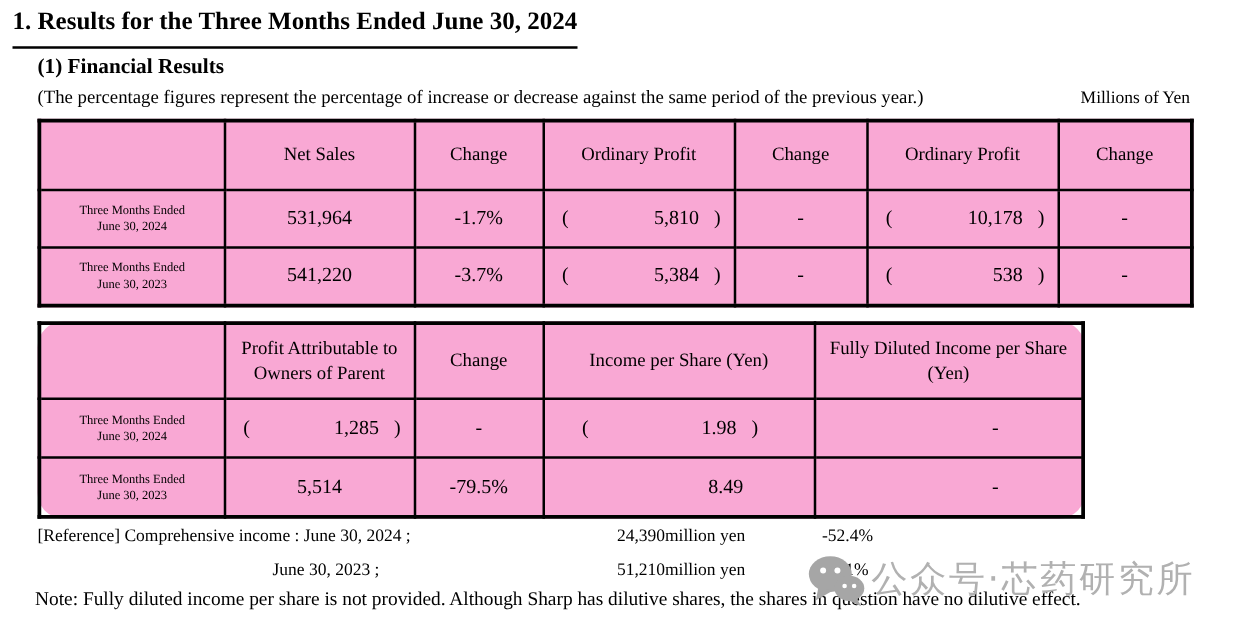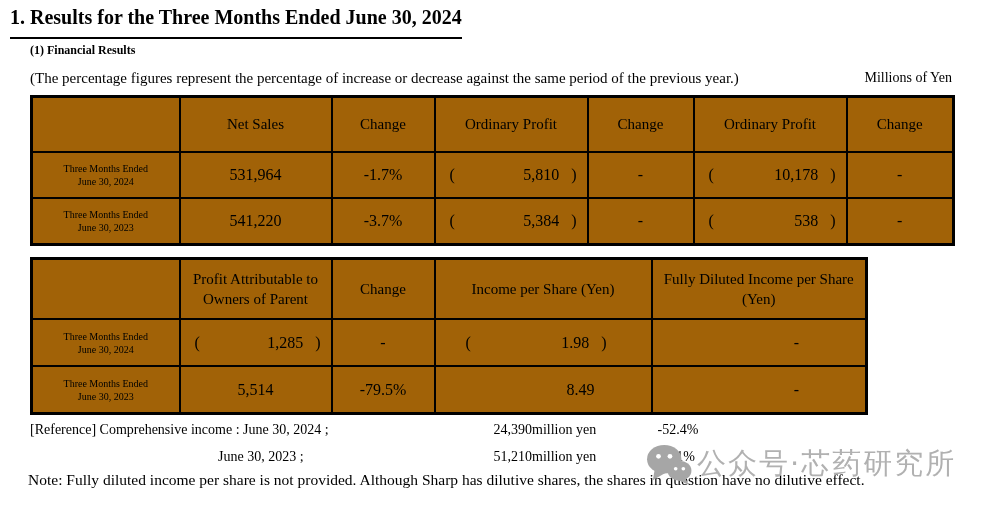--- a/index.html
+++ b/index.html
@@ -9,34 +9,34 @@
     font-family:"Liberation Serif", serif;
   }
   .page-title{
     position:absolute;left:10px;top:6px;
     font-size:20px;font-weight:bold;
     border-bottom:2.5px solid #000;padding-bottom:8px;
     white-space:nowrap;
   }
   .section-title{
     position:absolute;left:30px;top:43px;
-    font-size:12px;font-weight:bold;white-space:nowrap;
+    font-size:17px;font-weight:bold;white-space:nowrap;
   }
   .note-row{
     position:absolute;left:30px;top:70px;width:922px;
-    display:flex;justify-content:space-between;align-items:flex-start;
+    display:flex;justify-content:space-between;align-items:center;
   }
   .pct-note{font-size:15px;white-space:nowrap;}
   .unit-label{font-size:14px;white-space:nowrap;}
 
-  table{border-collapse:collapse;table-layout:fixed;position:absolute;left:30px;background:#a16207;}
+  table{border-collapse:collapse;table-layout:fixed;position:absolute;left:30px;background:#f9a8d4;}
   table{border:3px solid #000;}
   td{border:2px solid #000;vertical-align:middle;padding:0;font-size:15px;overflow:hidden;}
   .t1{top:95px;width:922px;}
-  .t2{top:257px;width:835px;}
+  .t2{top:257px;width:835px;border-radius:21px;}
   tr.hrow1 td{height:53px;text-align:center;}
   tr.hrow2 td{height:58px;text-align:center;line-height:1.35;}
   tr.drow1 td{height:44px;}
   tr.drow2 td{height:45px;}
   td.lbl{text-align:center;line-height:1.3;font-size:10px;}
   td.val{font-size:16px;}
   .center{text-align:center;}
   .paren{display:flex;justify-content:space-between;align-items:center;padding:0 10px 0 14px;}
   .pc{margin-left:12px;}
   .paren-income{display:flex;justify-content:space-between;align-items:center;padding:0 44px 0 30px;}

